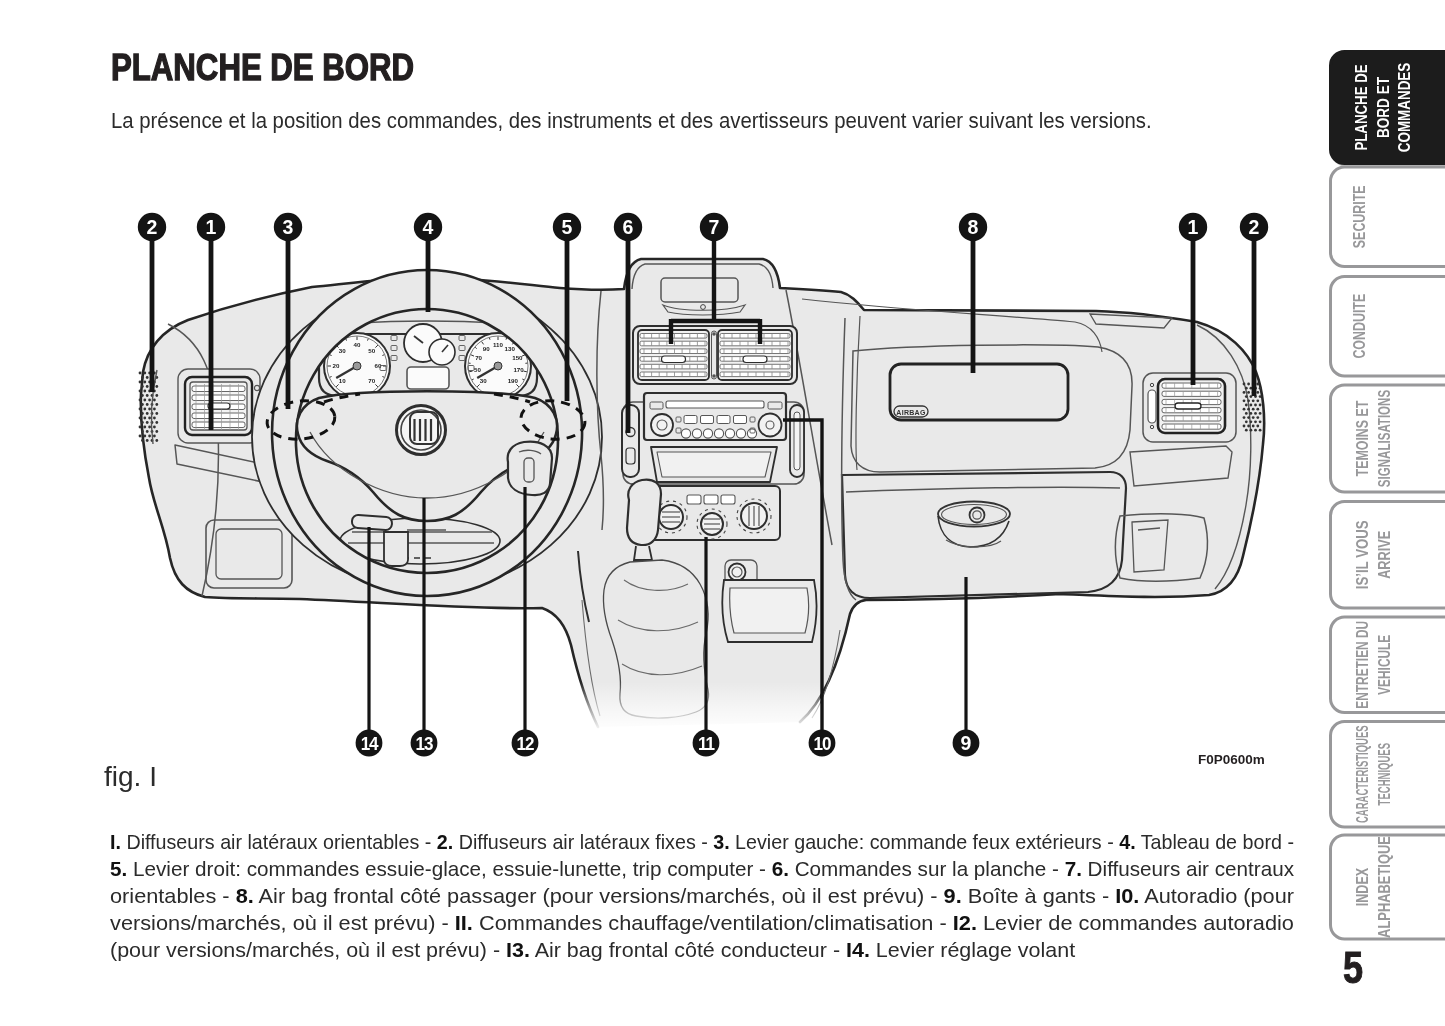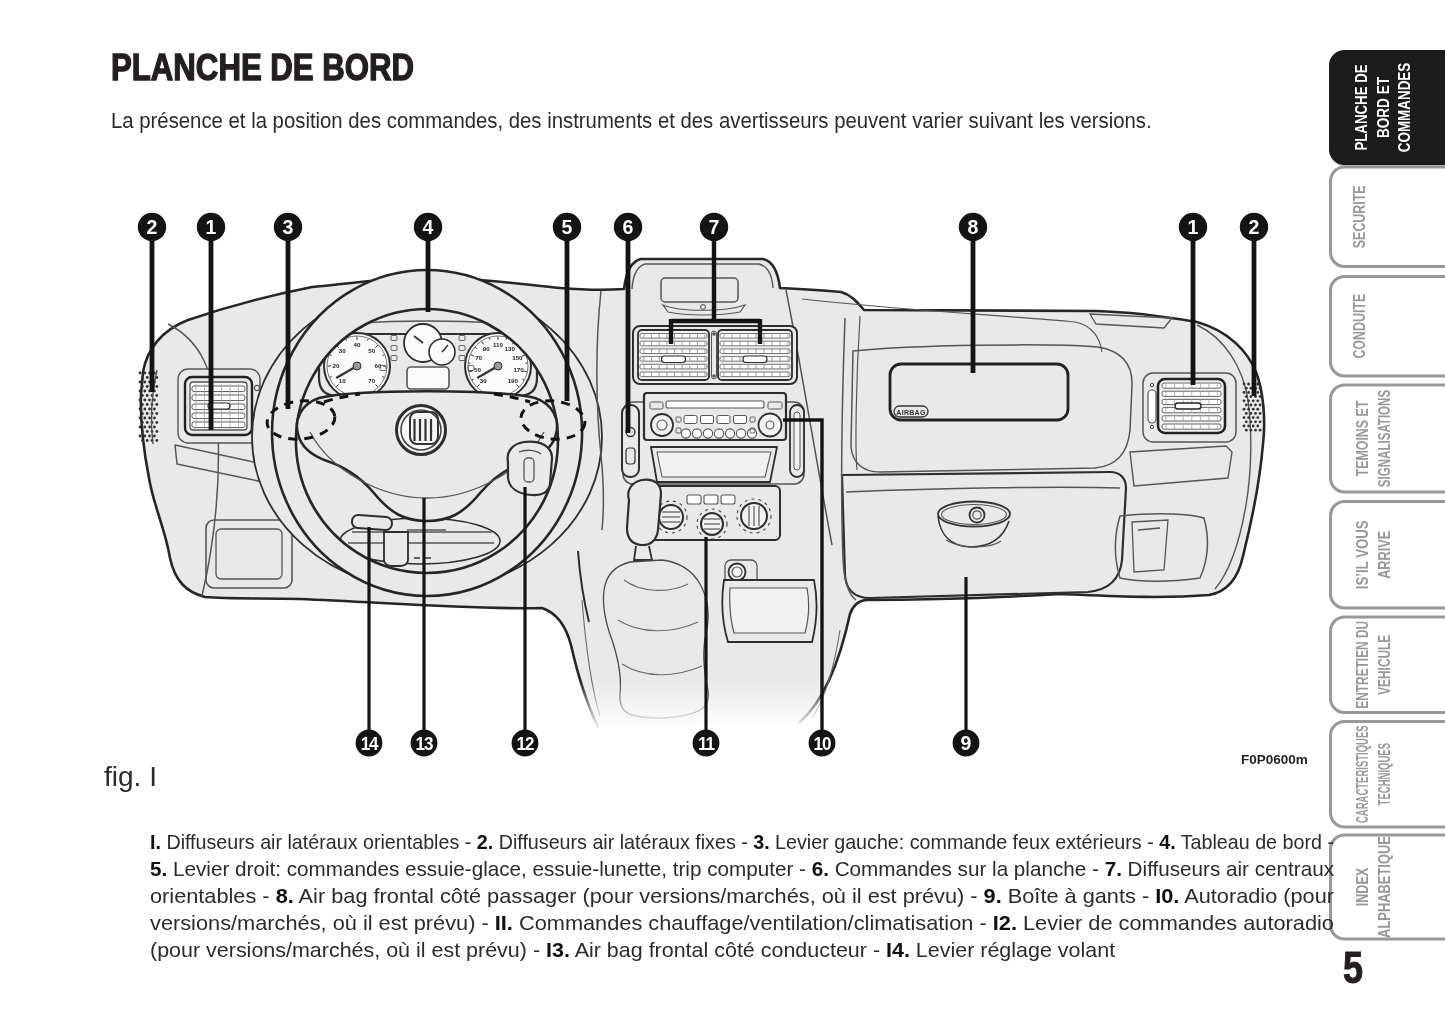--- a/index.html
+++ b/index.html
@@ -1,22 +1,22 @@
 <!DOCTYPE html>
 <html><head><meta charset="utf-8"><style>
 * { margin:0; padding:0; box-sizing:border-box; }
 html,body { width:1445px; height:1026px; background:#fff; overflow:hidden;
   font-family:"Liberation Sans", sans-serif; position:relative; }
 .abs { position:absolute; }
 #title { left:111px; top:49.6px; font-size:36px; font-weight:bold; color:#231f20;
   -webkit-text-stroke:1.3px #231f20; line-height:36px; white-space:nowrap; transform:scaleX(0.866); transform-origin:left top; }
 #intro { left:111px; top:110px; font-size:22px; color:#2b2b2b; line-height:22px; white-space:nowrap; transform:scaleX(0.924); transform-origin:left top; }
 #fig { left:104px; top:766px; font-size:28px; color:#2b2b2b; line-height:22px; }
-#code { left:1241px; top:752px; font-size:13.5px; font-weight:bold; color:#231f20; }
-#legend { left:110px; top:827.5px; width:1184px; font-size:21px; color:#2b2b2b; line-height:27px;margin-left:40px; }
+#code { left:1198px; top:752px; font-size:13.5px; font-weight:bold; color:#231f20; }
+#legend { left:110px; top:827.5px; width:1184px; font-size:21px; color:#2b2b2b; line-height:27px; }
 #legend div { white-space:nowrap; transform-origin:left top; }
 #legend b { color:#111; }
 #pnum { left:1343px; top:946px; font-size:44px; font-weight:bold; color:#231f20; line-height:44px; -webkit-text-stroke:1px #231f20; transform:scaleX(0.82); transform-origin:left top; }
 </style></head>
 <body>
 <div class="abs" id="title">PLANCHE DE BORD</div>
 <div class="abs" id="intro">La présence et la position des commandes, des instruments et des avertisseurs peuvent varier suivant les versions.</div>
 <svg class="abs" style="left:0;top:0" width="1445" height="1026" viewBox="0 0 1445 1026">
 <defs>
       <linearGradient id="fade" x1="0" y1="0" x2="0" y2="1">

